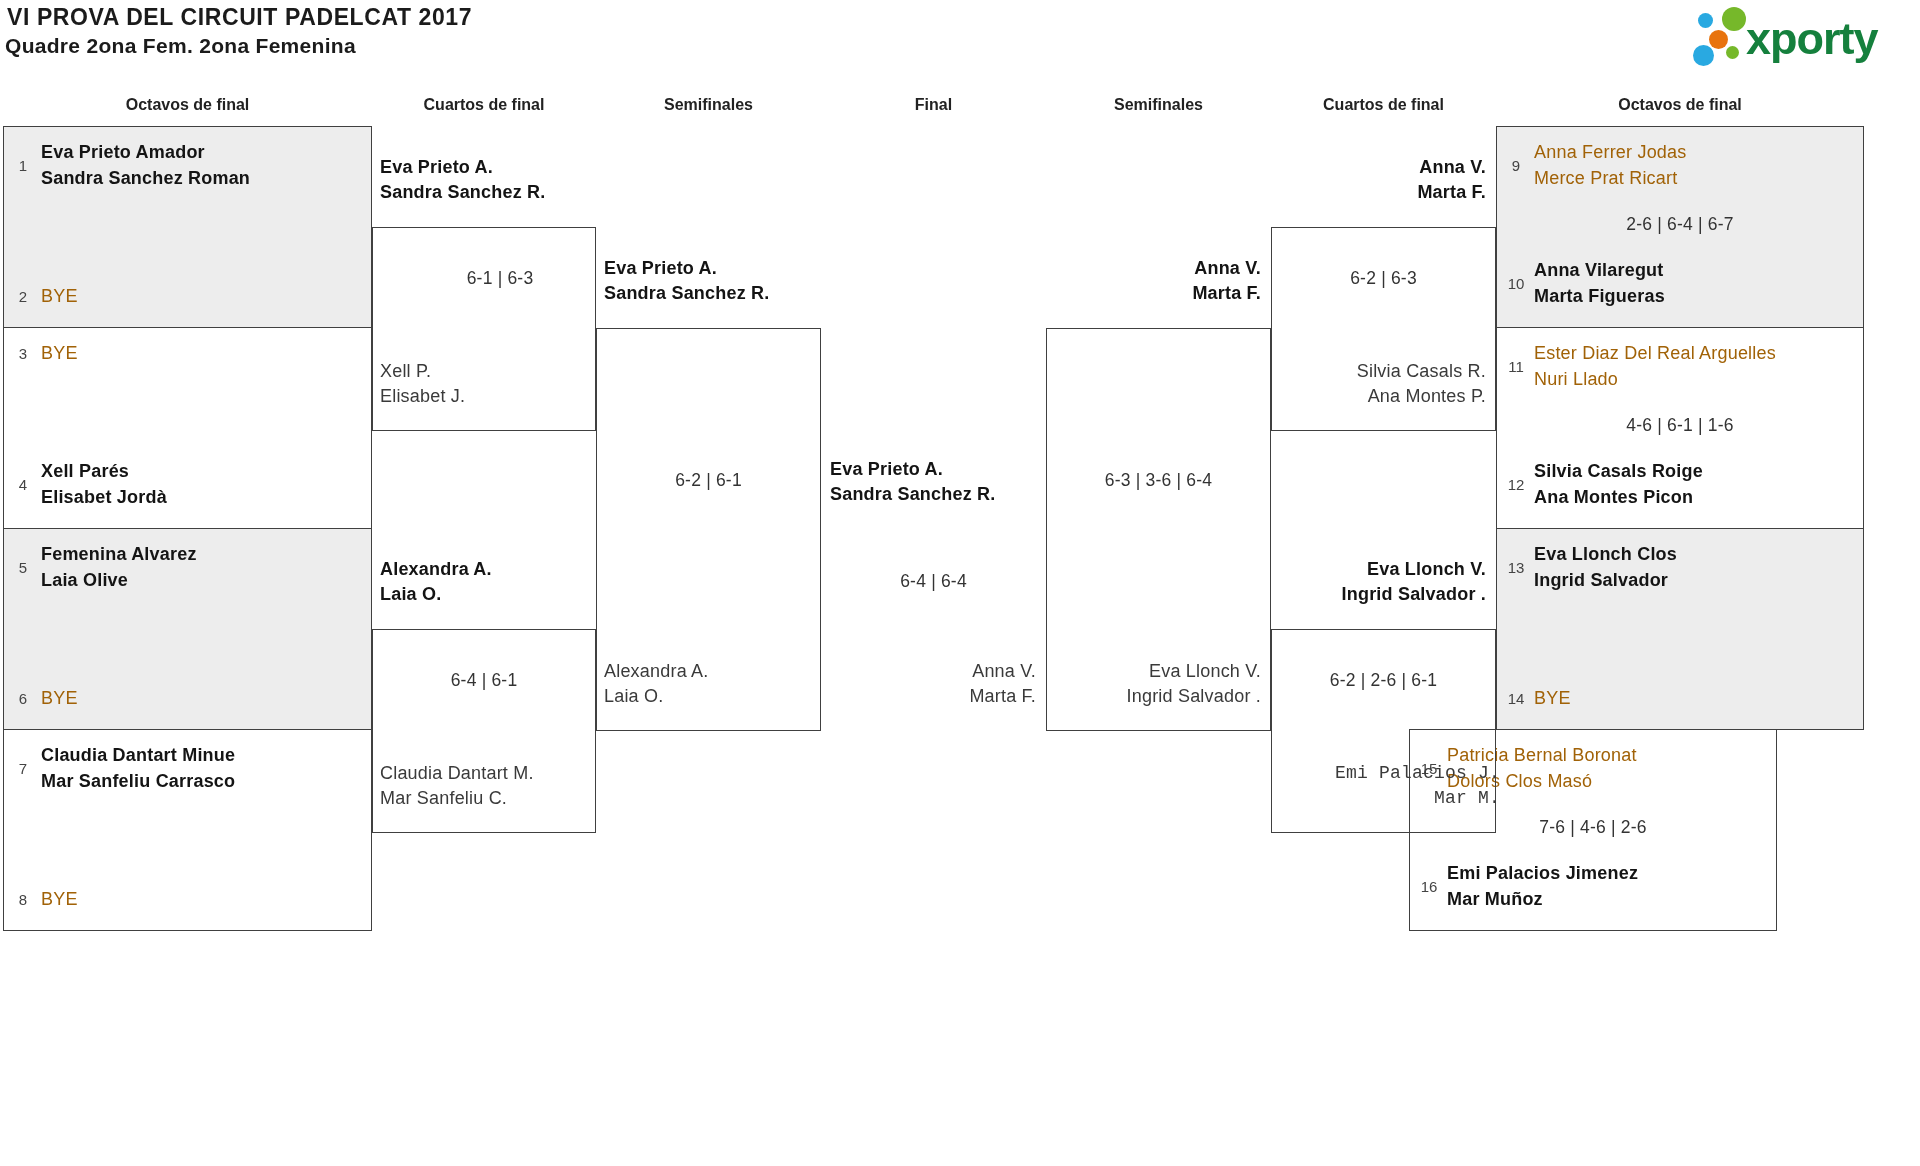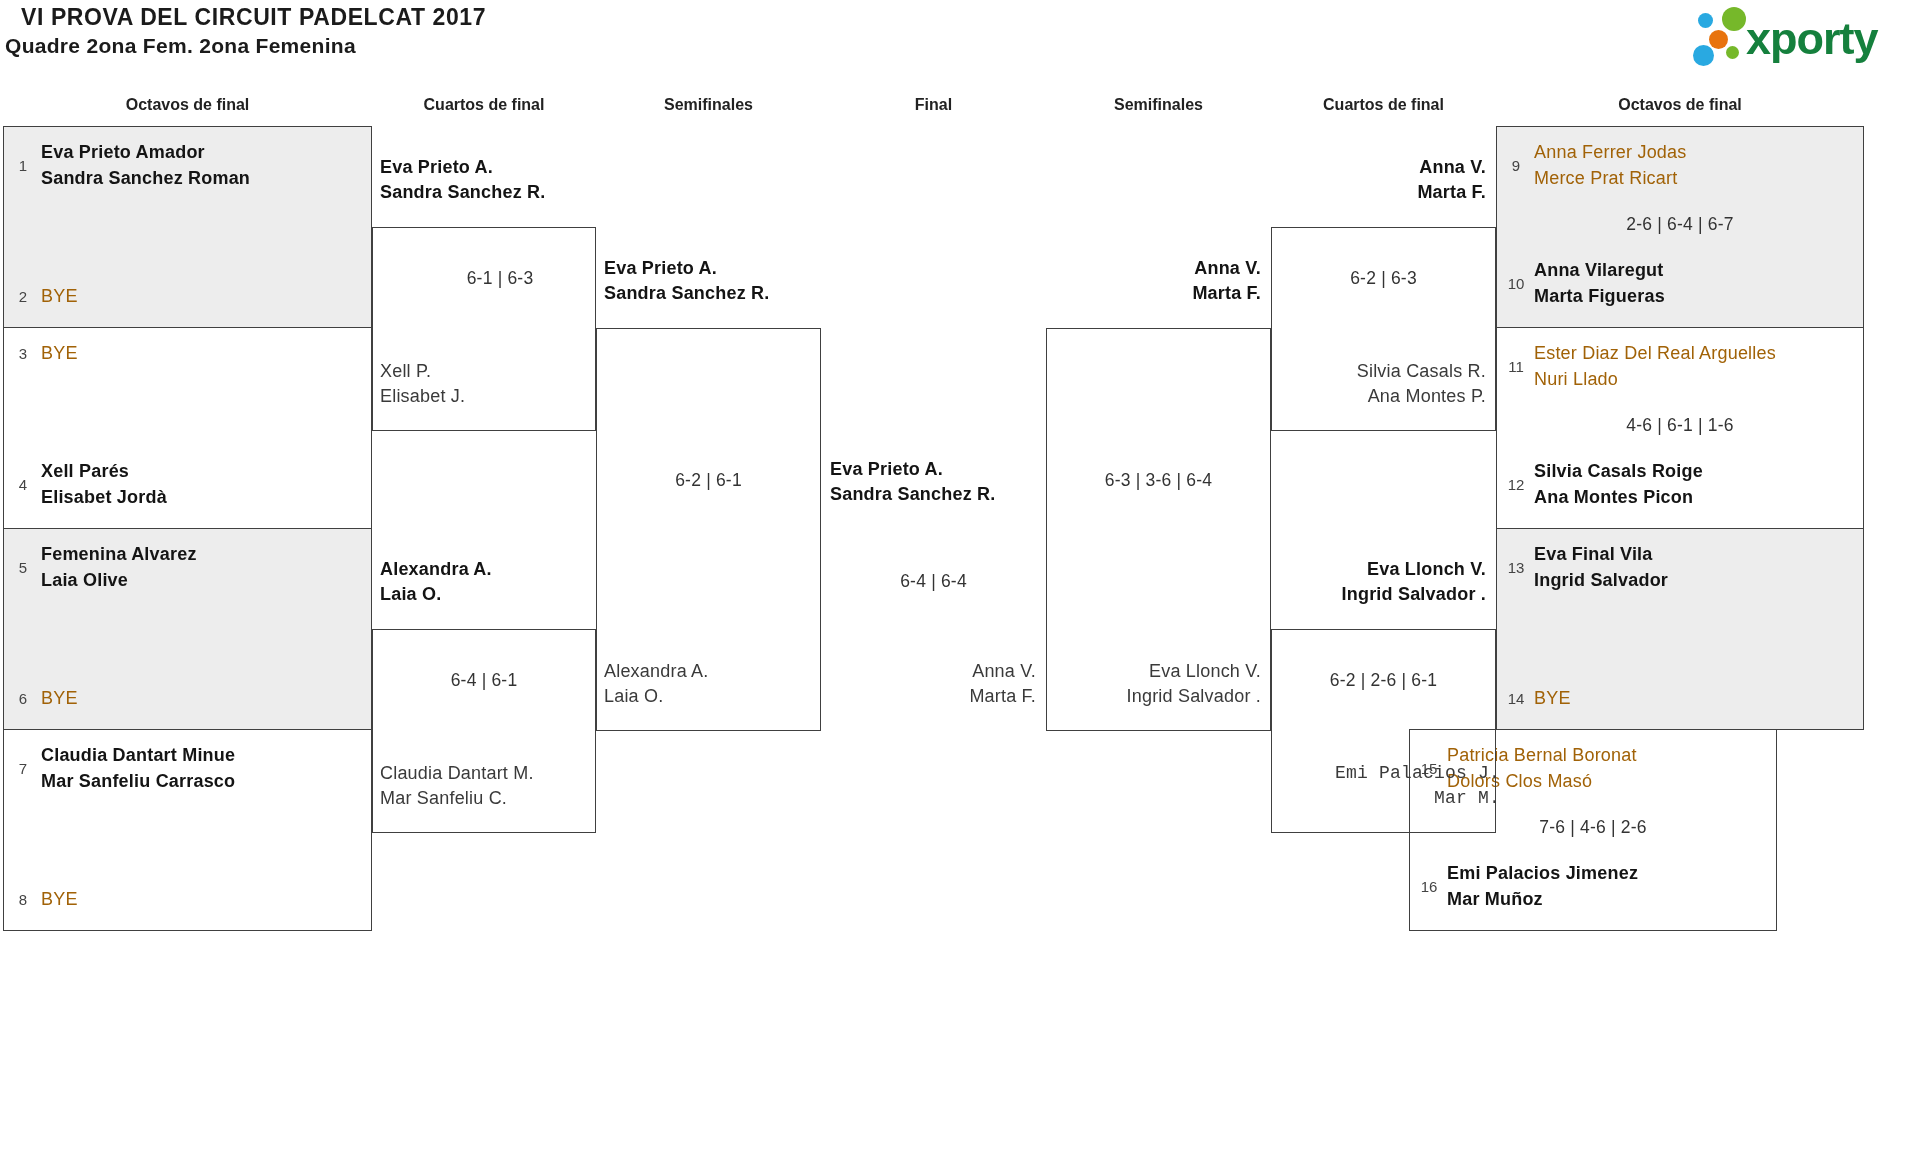--- a/index.html
+++ b/index.html
@@ -1,21 +1,21 @@
 <!DOCTYPE html>
 <html><head>
 <meta charset="utf-8">
 <style>
   html,body{margin:0;padding:0;}
   body{
     width:1920px;height:1166px;background:#ffffff;position:relative;overflow:hidden;
     font-family:"Liberation Sans","DejaVu Sans",sans-serif;color:#1b1b1b;
   }
   .abs{position:absolute;}
-  .page-title{left:21px;top:4px;font-size:23px;font-weight:700;letter-spacing:.6px;white-space:nowrap;}
+  .page-title{left:7px;top:4px;font-size:23px;font-weight:700;letter-spacing:.6px;white-space:nowrap;}
   .page-subtitle{left:5px;top:34px;font-size:21px;font-weight:700;letter-spacing:.3px;white-space:nowrap;}
 
   
   .logo{left:1688px;top:7px;width:225px;height:68px;}
   .dot{position:absolute;border-radius:50%;}
   .dot.blue{background:#29a9e1;}
   .dot.green{background:#76b82a;}
   .dot.orange{background:#e8730d;}
   .logo-text{position:absolute;left:58px;top:2px;font-size:45px;line-height:60px;font-weight:700;
     color:#15803d;letter-spacing:-1px;}
@@ -172,21 +172,21 @@
         <span class="ln">Silvia Casals Roige</span>
         <span class="ln">Ana Montes Picon</span>
       </span>
   </div>
 </div>
 
 <div class="block right shaded" style="left:1496px;top:528px;">
   <div class="team-row t1 winner">
     <span class="seed">13</span>
     <span class="names">
-        <span class="ln">Eva Final Vila</span>
+        <span class="ln">Eva Llonch Clos</span>
         <span class="ln">Ingrid Salvador</span>
       </span>
   </div>
   <div class="team-row t2 reg">
     <span class="seed">14</span>
     <span class="names">
         <span class="ln">BYE</span>
         <span class="ln"></span>
       </span>
   </div>

